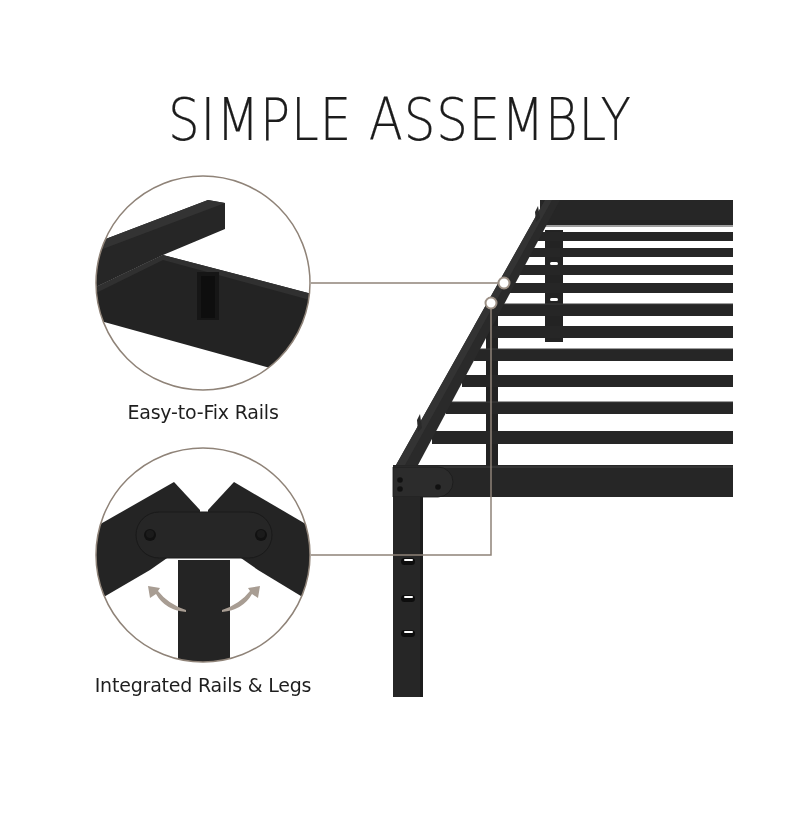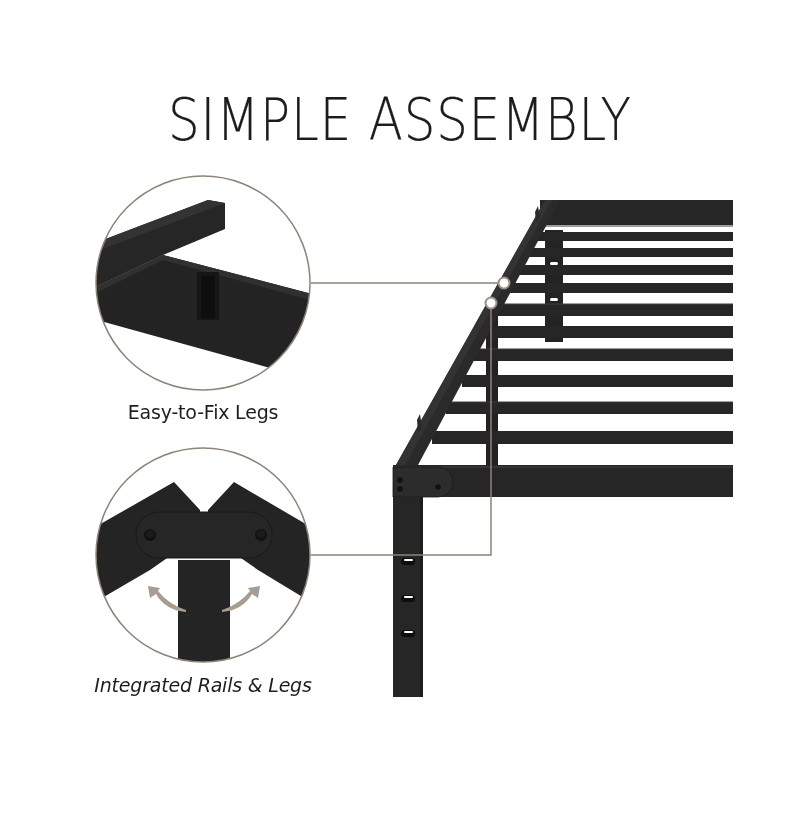--- a/index.html
+++ b/index.html
@@ -126,14 +126,14 @@
       <circle cx="261" cy="535" r="6" fill="#111"></circle>
       <circle cx="261" cy="534" r="4" fill="#1b1b1b"></circle>
 
       <path d="M186 612 Q165 610 156 594 L150 598 L148 586 L160 588 L158 591 Q168 604 186 610 Z" fill="#a89d93"></path>
       <path d="M222 612 Q243 610 252 594 L258 598 L260 586 L248 588 L250 591 Q240 604 222 610 Z" fill="#a89d93"></path>
     </g>
     <circle cx="203" cy="555" r="107" fill="none" stroke="#8f8378" stroke-width="1.5"></circle>
   </g>
 </svg>
 
-<div class="label" style="left:53px; top:401px;">Easy-to-Fix Legs</div>
-<div class="label" style="left:53px; top:674px;font-style:italic;">Integrated Rails &amp; Legs</div>
+<div class="label" style="left:53px; top:401px;">Easy-to-Fix Rails</div>
+<div class="label" style="left:53px; top:674px;">Integrated Rails &amp; Legs</div>
 
 </body></html>

